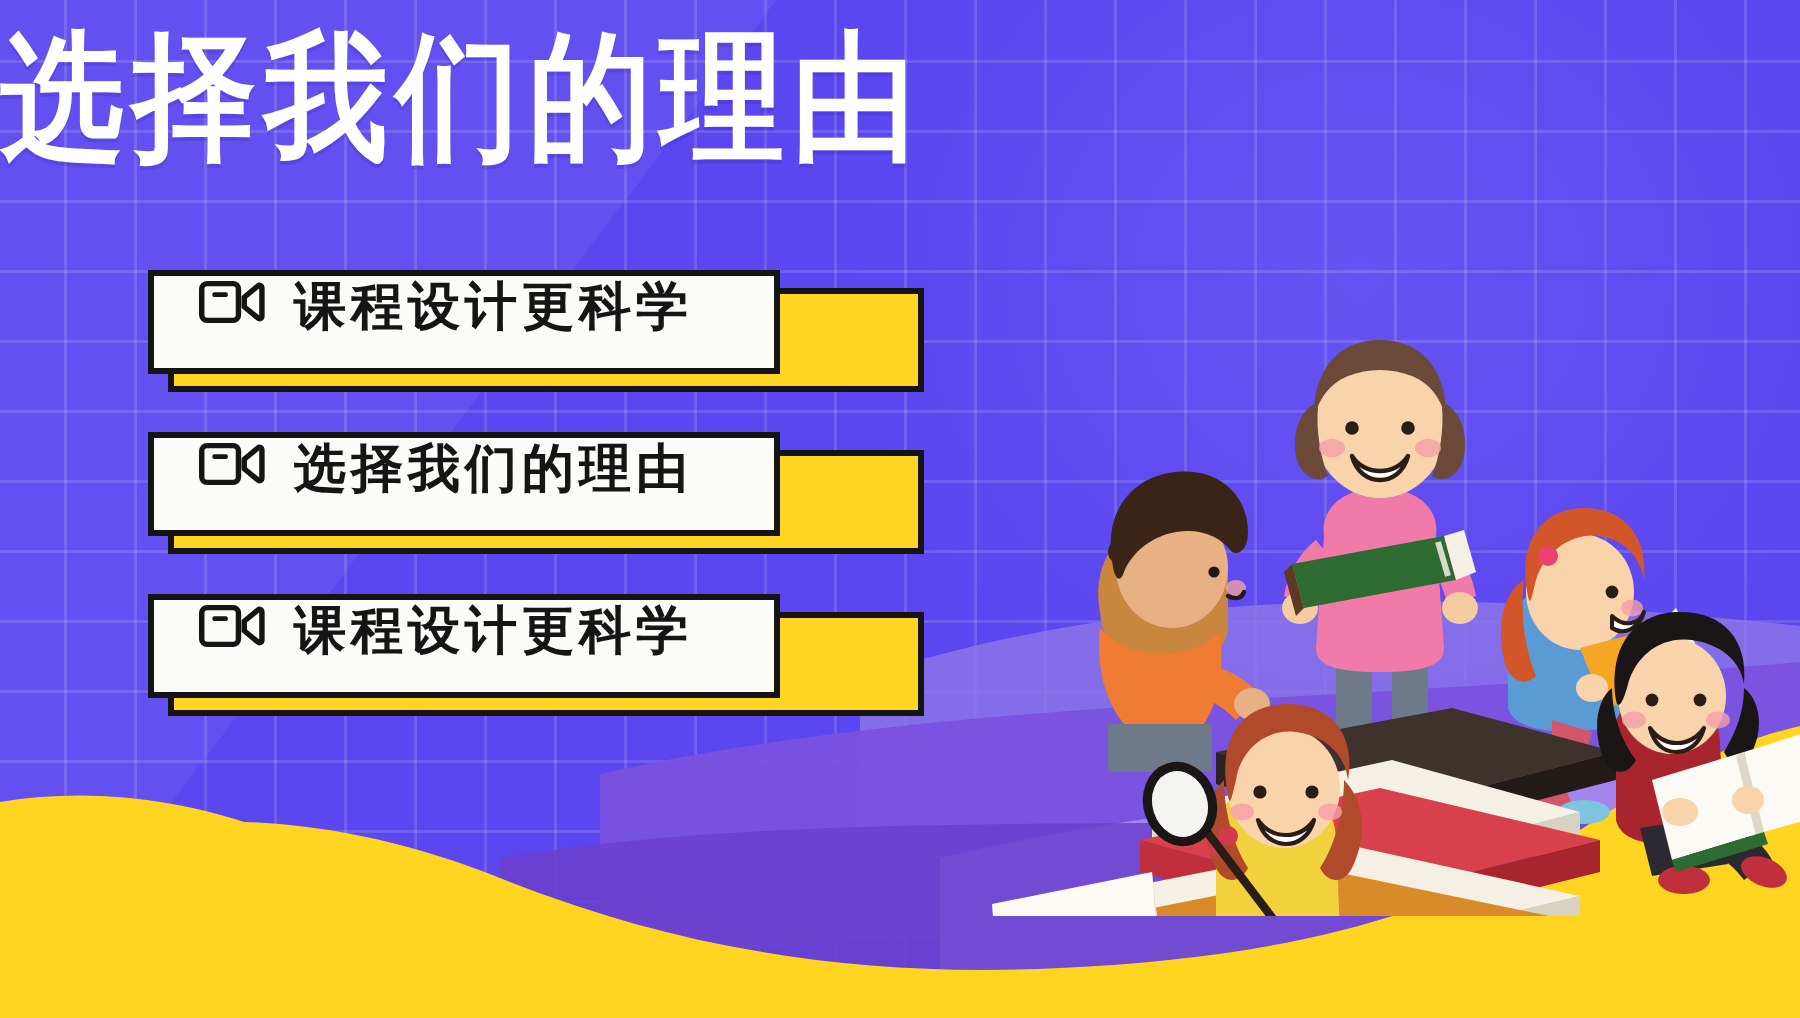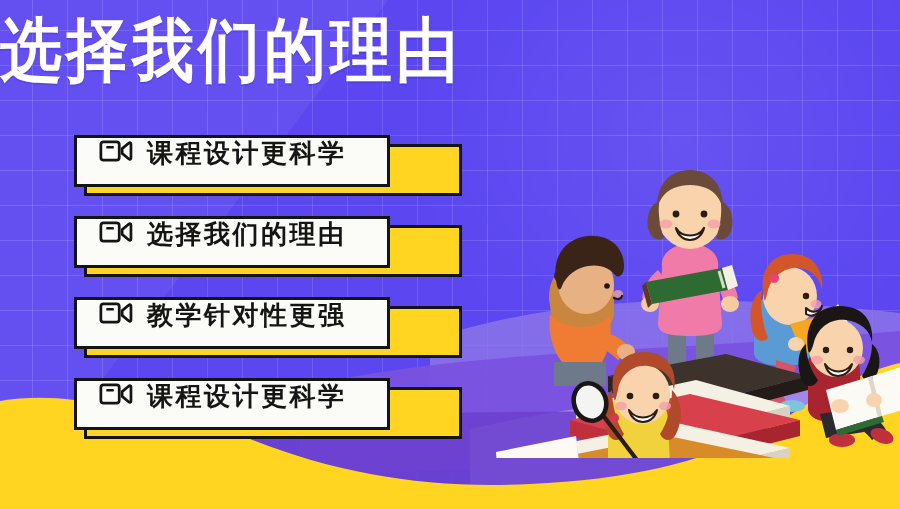--- a/index.html
+++ b/index.html
@@ -131,31 +131,20 @@
       <div class="card">
         <svg class="card-icon" viewBox="0 0 40 30" aria-hidden="true">
           <rect x="2.2" y="4.2" width="21.6" height="21.6" rx="3.2" ry="3.2" fill="none" stroke="#141414" stroke-width="3.2"></rect>
           <rect x="8.5" y="9.2" width="9" height="2.9" rx="1" fill="#141414"></rect>
           <path d="M27.2 12.2 L35.2 5.6 C36.3 4.7 37.6 5.4 37.6 6.8 L37.6 23.2 C37.6 24.6 36.3 25.3 35.2 24.4 L27.2 17.8 Z" fill="none" stroke="#141414" stroke-width="3.2" stroke-linejoin="round"></path>
         </svg>
         <span class="card-label">选择我们的理由</span>
       </div>
     </div>
 
-    <div class="card-wrap">
-      <div class="card-shadow"></div>
-      <div class="card">
-        <svg class="card-icon" viewBox="0 0 40 30" aria-hidden="true">
-          <rect x="2.2" y="4.2" width="21.6" height="21.6" rx="3.2" ry="3.2" fill="none" stroke="#141414" stroke-width="3.2"></rect>
-          <rect x="8.5" y="9.2" width="9" height="2.9" rx="1" fill="#141414"></rect>
-          <path d="M27.2 12.2 L35.2 5.6 C36.3 4.7 37.6 5.4 37.6 6.8 L37.6 23.2 C37.6 24.6 36.3 25.3 35.2 24.4 L27.2 17.8 Z" fill="none" stroke="#141414" stroke-width="3.2" stroke-linejoin="round"></path>
-        </svg>
-        <span class="card-label">教学针对性更强</span>
-      </div>
-    </div>
 
     <div class="card-wrap">
       <div class="card-shadow"></div>
       <div class="card">
         <svg class="card-icon" viewBox="0 0 40 30" aria-hidden="true">
           <rect x="2.2" y="4.2" width="21.6" height="21.6" rx="3.2" ry="3.2" fill="none" stroke="#141414" stroke-width="3.2"></rect>
           <rect x="8.5" y="9.2" width="9" height="2.9" rx="1" fill="#141414"></rect>
           <path d="M27.2 12.2 L35.2 5.6 C36.3 4.7 37.6 5.4 37.6 6.8 L37.6 23.2 C37.6 24.6 36.3 25.3 35.2 24.4 L27.2 17.8 Z" fill="none" stroke="#141414" stroke-width="3.2" stroke-linejoin="round"></path>
         </svg>
         <span class="card-label">课程设计更科学</span>

